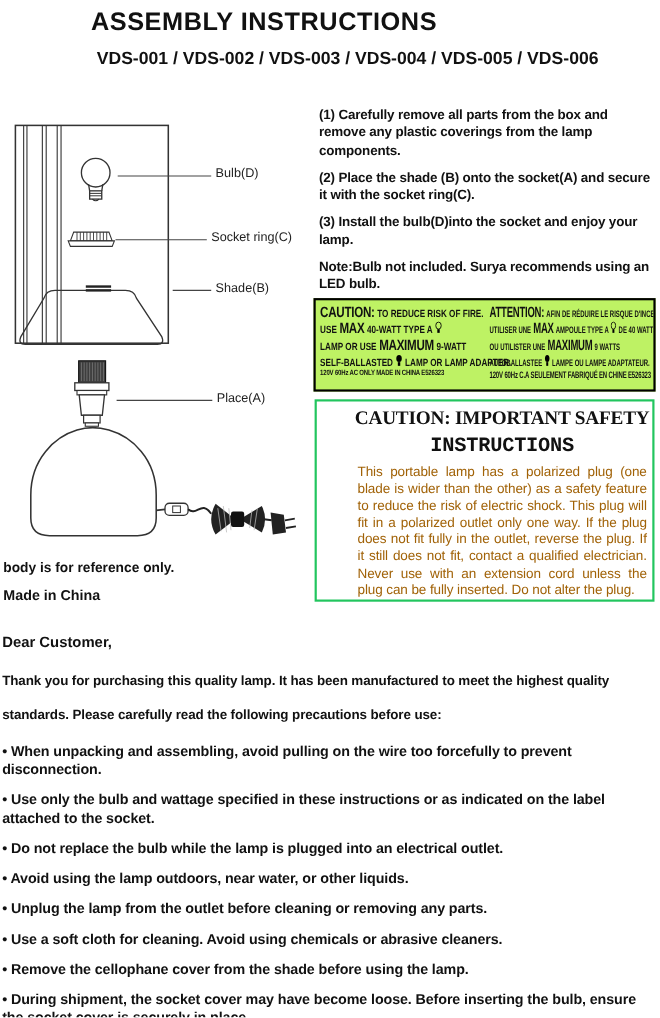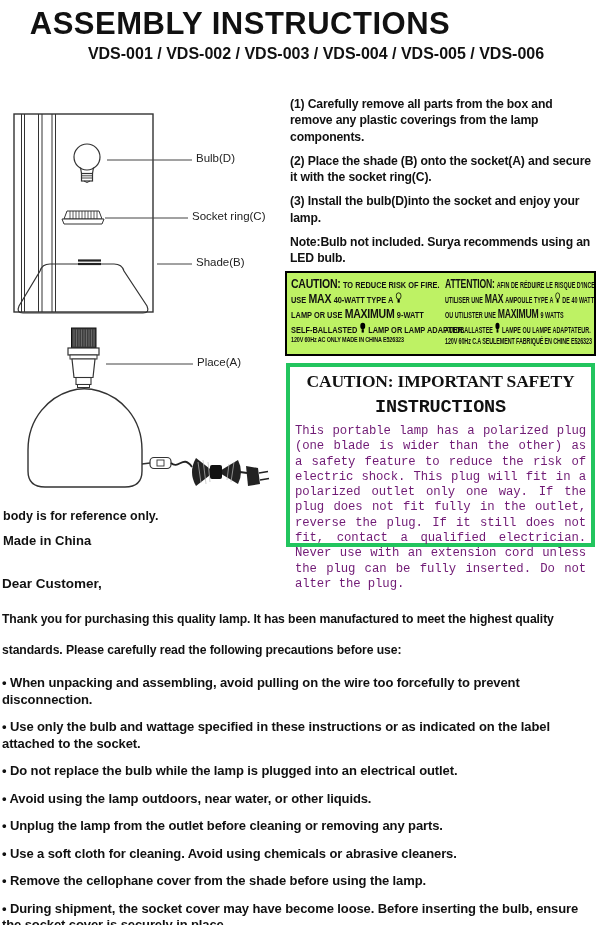--- a/index.html
+++ b/index.html
@@ -1,20 +1,20 @@
 <!DOCTYPE html>
 <html><head>
 <meta charset="utf-8">
 <style>
   html,body{margin:0;padding:0;background:#fff;}
   .page{position:relative;width:600px;height:925px;background:#fff;overflow:hidden;
         font-family:"Liberation Sans",sans-serif;color:#111;}
   
   .title{position:absolute;top:6px;left:0;width:480px;text-align:center;
-         font-size:31px;font-weight:700;letter-spacing:0.5px;}
+         font-size:23px;font-weight:700;letter-spacing:0.5px;}
   .models{position:absolute;top:45px;left:16px;width:600px;text-align:center;
           font-size:16px;font-weight:700;}
   
   .diagram-svg{position:absolute;left:0;top:100px;}
   .part-label{position:absolute;font-size:11.5px;font-weight:400;color:#222;white-space:nowrap;}
   .lbl-bulb{left:196px;top:152px;}
   .lbl-ring{left:192px;top:210px;}
   .lbl-shade{left:196px;top:256px;}
   .lbl-socket{left:197px;top:356px;}
   .ref-note{position:absolute;left:3px;top:509px;font-size:12.5px;font-weight:700;}
@@ -28,27 +28,27 @@
   .cb-col{position:absolute;top:3px;transform-origin:top left;font-weight:700;white-space:nowrap;}
   .cb-en{left:4px;transform:scaleX(0.78);}
   .cb-fr{left:158px;transform:scaleX(0.64);}
   .cb-line{height:15px;display:flex;align-items:baseline;gap:3px;font-size:9.5px;}
   .cb-fr .cb-line{font-size:8.5px;}
   .cb-big{font-size:13.5px;letter-spacing:-0.3px;}
   .cb-tiny{font-size:7px;height:9px;letter-spacing:-0.2px;}
   .bulb-glyph{display:inline-block;position:relative;top:1px;}
   
   .safety-box{position:absolute;left:286px;top:363px;width:309px;height:184px;
-              border:4px solid #22c55e;box-sizing:border-box;background:#fff;}
+              border:2px solid #22c55e;box-sizing:border-box;background:#fff;padding-left:32px;}
   .sb-title{font-family:"Liberation Serif",serif;font-weight:700;text-align:center;
             font-size:17.5px;margin-top:4px;letter-spacing:-0.2px;}
   .sb-title2{font-family:Liberation Mono, monospace;font-weight:700;text-align:center;
              font-size:18.5px;margin-top:5px;letter-spacing:-0.2px;}
-  .sb-body{margin:6px 5px 0 5px;font-size:12.3px;font-weight:400;color:#701a75;
-           line-height:15.3px;text-align:justify;letter-spacing:-0.1px;font-family:Liberation Mono, monospace;}
+  .sb-body{margin:6px 5px 0 5px;font-size:12.3px;font-weight:400;color:#a16207;
+           line-height:15.3px;text-align:justify;letter-spacing:-0.1px;}
   
   .letter{position:absolute;left:2px;top:576px;width:595px;}
   .greeting{font-size:13.5px;font-weight:700;margin:0;}
   .intro{font-size:12.2px;font-weight:700;line-height:31px;letter-spacing:-0.1px;margin:13px 0 0 0;}
   .precaution{font-size:13px;font-weight:700;line-height:16.5px;letter-spacing:-0.1px;margin:0 0 11px 0;}
   .precaution-list{margin-top:9px;}
 </style>
 </head>
 <body>
 

